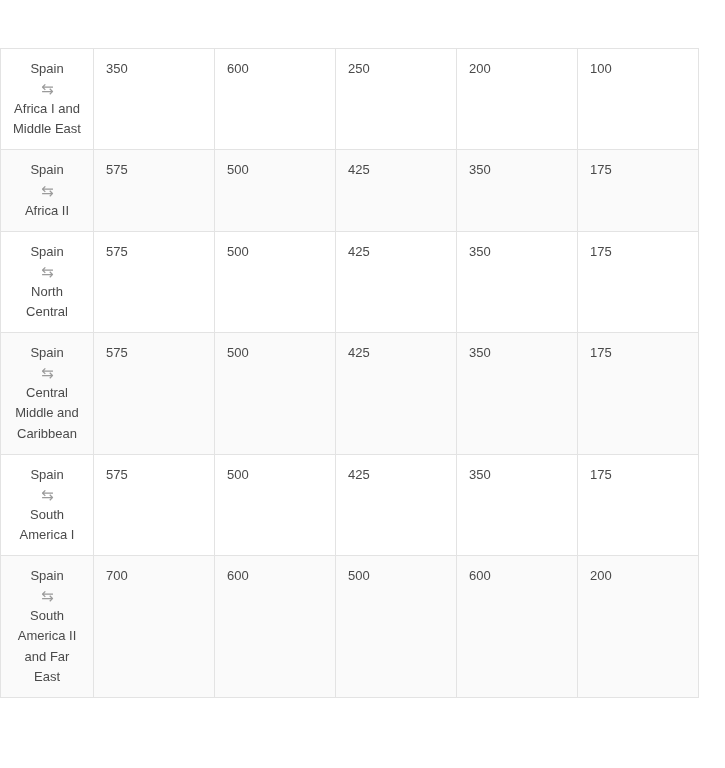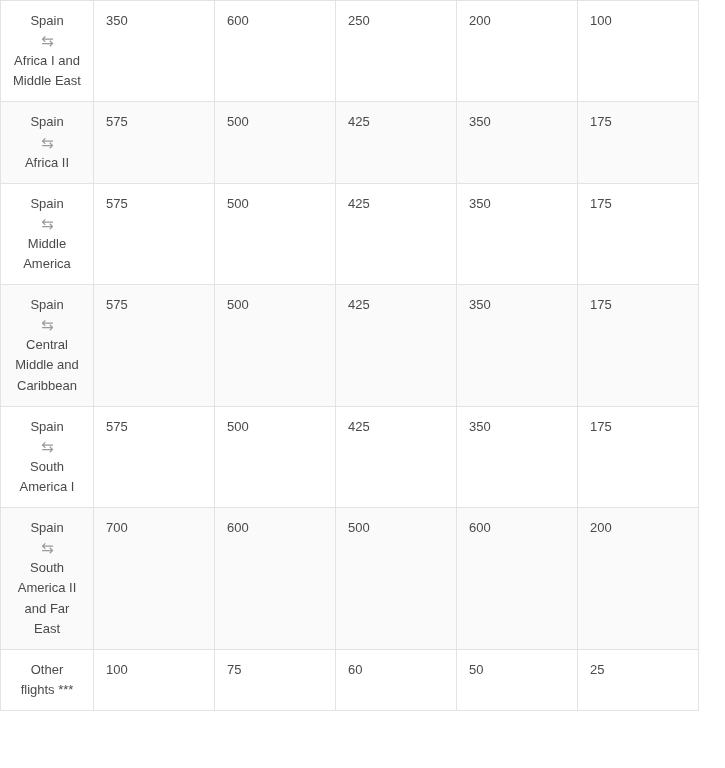--- a/index.html
+++ b/index.html
@@ -18,20 +18,21 @@
   .table-wrap {
     width: 725px;
     height: 745px;
     overflow: hidden;
     position: relative;
   }
   table.fare-table {
     border-collapse: collapse;
     width: 598px;
     table-layout: fixed;
+    margin-top: 48px;
   }
   table.fare-table td {
     border: 1px solid #e3e3e3;
     border-top: none;
     vertical-align: top;
     padding: 10px 12px 10px 12px;
     font-size: 13px;
     color: #4a4a4a;
     line-height: 1.55;
     background: #ffffff;
@@ -95,21 +96,21 @@
         <td class="value-cell">500</td>
         <td class="value-cell">425</td>
         <td class="value-cell">350</td>
         <td class="value-cell">175</td>
       </tr>
 
       <tr>
         <td class="route-cell">
           <span class="route-line">Spain</span>
           <span class="swap-icon">⇆</span>
-          <span class="route-line">Middle America</span>
+          <span class="route-line">North Central</span>
         </td>
         <td class="value-cell">575</td>
         <td class="value-cell">500</td>
         <td class="value-cell">425</td>
         <td class="value-cell">350</td>
         <td class="value-cell">175</td>
       </tr>
 
       <tr class="alt">
         <td class="route-cell">
@@ -143,27 +144,17 @@
           <span class="swap-icon">⇆</span>
           <span class="route-line">South America II and Far East</span>
         </td>
         <td class="value-cell">700</td>
         <td class="value-cell">600</td>
         <td class="value-cell">500</td>
         <td class="value-cell">600</td>
         <td class="value-cell">200</td>
       </tr>
 
-      <tr>
-        <td class="route-cell">
-          <span class="route-line">Other flights ***</span>
-        </td>
-        <td class="value-cell">100</td>
-        <td class="value-cell">75</td>
-        <td class="value-cell">60</td>
-        <td class="value-cell">50</td>
-        <td class="value-cell">25</td>
-      </tr>
 
     </tbody>
   </table>
 
 </div>
 
 </body></html>

